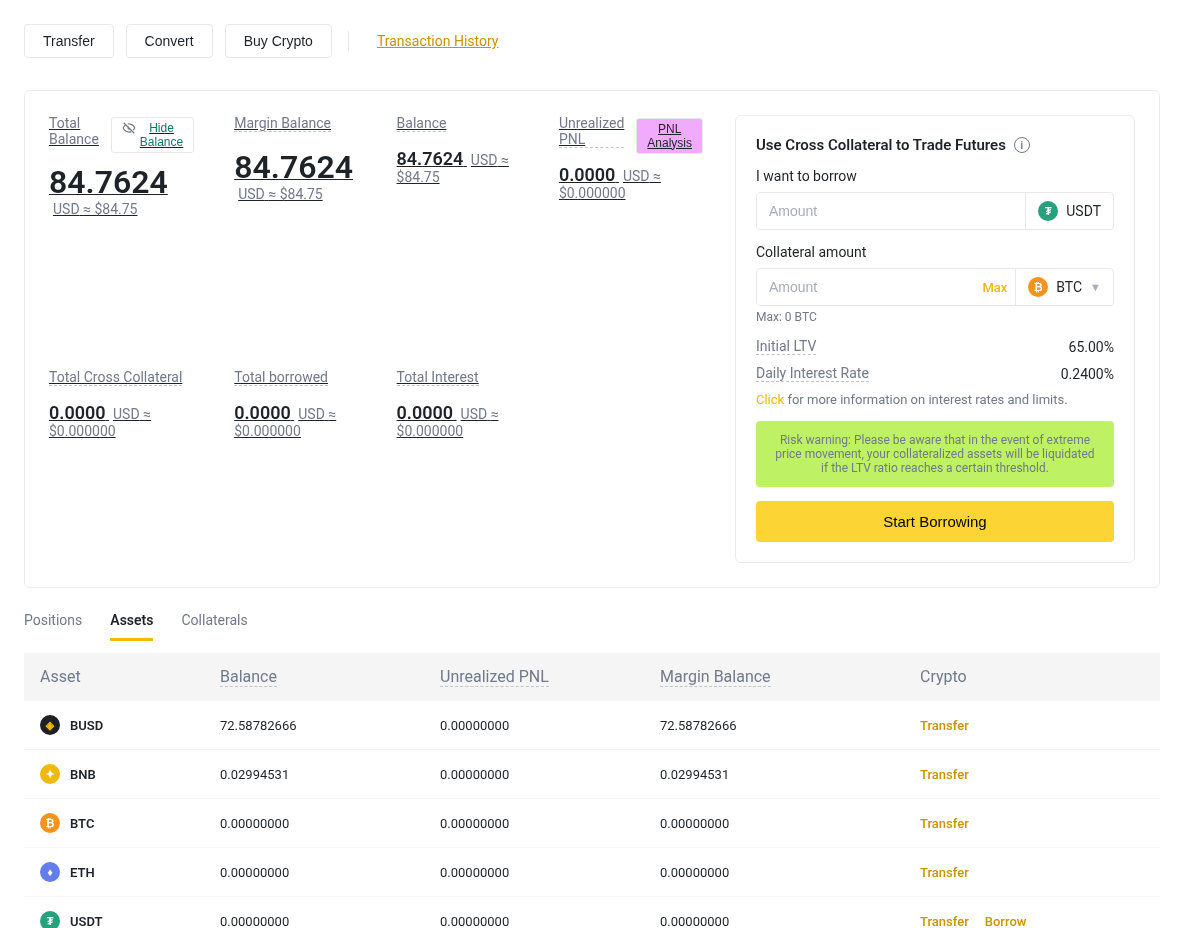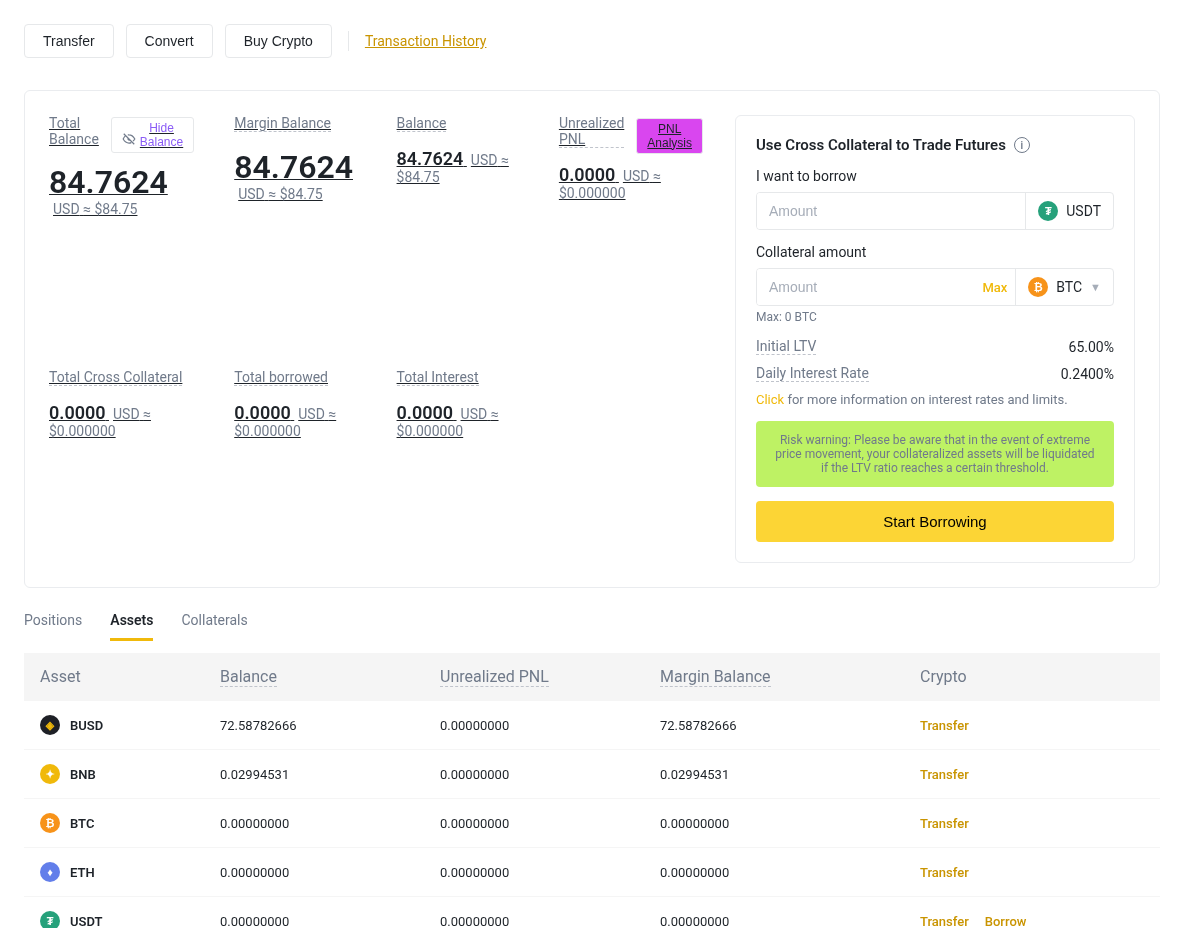--- a/index.html
+++ b/index.html
@@ -6,34 +6,34 @@
 body { font-family: -apple-system, BlinkMacSystemFont, "Segoe UI", Roboto, Arial, sans-serif; background: #fff; color: #1e2329; font-size: 14px; }
 .page { width: 1184px; background: #fff; }
 .header-row { display: flex; align-items: center; justify-content: space-between; padding: 24px 24px 16px 24px; }
 .header-left { display: flex; align-items: center; gap: 16px; }
 .page-title { font-size: 32px; font-weight: 600; }
 .tab-group { display: flex; gap: 0; }
 .tab-btn { padding: 8px 16px; border-radius: 4px; font-size: 14px; font-weight: 500; cursor: pointer; background: transparent; border: none; color: #1e2329; }
 .tab-btn.active { background: #f0b90b; color: #1e2329; }
 .header-right { display: flex; align-items: center; gap: 12px; }
 .outline-btn { padding: 8px 18px; border: 1px solid #e6e8ea; border-radius: 4px; background: #fff; font-size: 14px; color: #1e2329; cursor: pointer; }
-.link { color: #c99400; font-size: 14px; text-decoration: underline; cursor: pointer; margin-left: 0; }
+.link { color: #c99400; font-size: 14px; text-decoration: underline; cursor: pointer; margin-left: 12px; }
 .divider-v { width: 1px; height: 20px; background: #e6e8ea; margin: 0 4px; }
 
 .card { margin: 16px 24px 0 24px; border: 1px solid #eaecef; border-radius: 6px; padding: 24px; display: flex; gap: 32px; }
 .card-left { flex: 1; display: grid; grid-template-columns: 1fr 1fr 1fr 1fr; gap: 28px 40px; text-decoration: underline; }
 .stat { }
 .stat-label { font-size: 14px; color: #707a8a; display: inline-block; border-bottom: 1px dashed #c0c4cc; margin-bottom: 8px; }
 .stat-label-row { display: flex; align-items: center; gap: 12px; margin-bottom: 8px; }
 .stat-big { font-size: 32px; font-weight: 600; }
 .stat-mid { font-size: 18px; font-weight: 600; }
 .stat-unit { font-size: 14px; color: #707a8a; font-weight: 400; margin-left: 4px; }
 .stat-approx { font-size: 14px; color: #707a8a; font-weight: 400; }
-.hide-btn { display: inline-flex; align-items: flex-end; gap: 4px; padding: 3px 10px; border: 1px solid #e6e8ea; border-radius: 3px; font-size: 12px; color: #8b5cf6; background: #fff; cursor: pointer; }
-.pnl-btn { padding: 3px 10px; border: 1px solid #e6e8ea; border-radius: 3px; font-size: 12px; color: #1e2329; background: #d946ef; cursor: pointer; }
+.hide-btn { display: inline-flex; align-items: flex-start; gap: 4px; padding: 3px 10px; border: 1px solid #e6e8ea; border-radius: 3px; font-size: 12px; color: #0f766e; background: #fff; cursor: pointer; }
+.pnl-btn { padding: 3px 10px; border: 1px solid #e6e8ea; border-radius: 3px; font-size: 12px; color: #1e2329; background: #f0abfc; cursor: pointer; }
 
 .card-right { width: 400px; border: 1px solid #eaecef; border-radius: 6px; padding: 20px; }
 .cr-title { display: flex; align-items: center; gap: 8px; font-size: 15px; font-weight: 600; margin-bottom: 14px; }
 .info-icon { width: 16px; height: 16px; border: 1.5px solid #707a8a; border-radius: 50%; display: inline-flex; align-items: center; justify-content: center; font-size: 10px; color: #707a8a; font-weight: 600; }
 .cr-label { font-size: 14px; color: #1e2329; margin-bottom: 8px; }
 .input-group { display: flex; border: 1px solid #e6e8ea; border-radius: 4px; margin-bottom: 14px; overflow: hidden; }
 .input-group input { flex: 1; border: none; padding: 10px 12px; font-size: 14px; outline: none; }
 .input-group input::placeholder { color: #a6adb8; }
 .input-suffix { display: flex; align-items: center; gap: 8px; padding: 0 12px; border-left: 1px solid #e6e8ea; font-size: 14px; }
 .input-max { color: #f0b90b; font-size: 13px; font-weight: 500; margin-right: 8px; cursor: pointer; }

